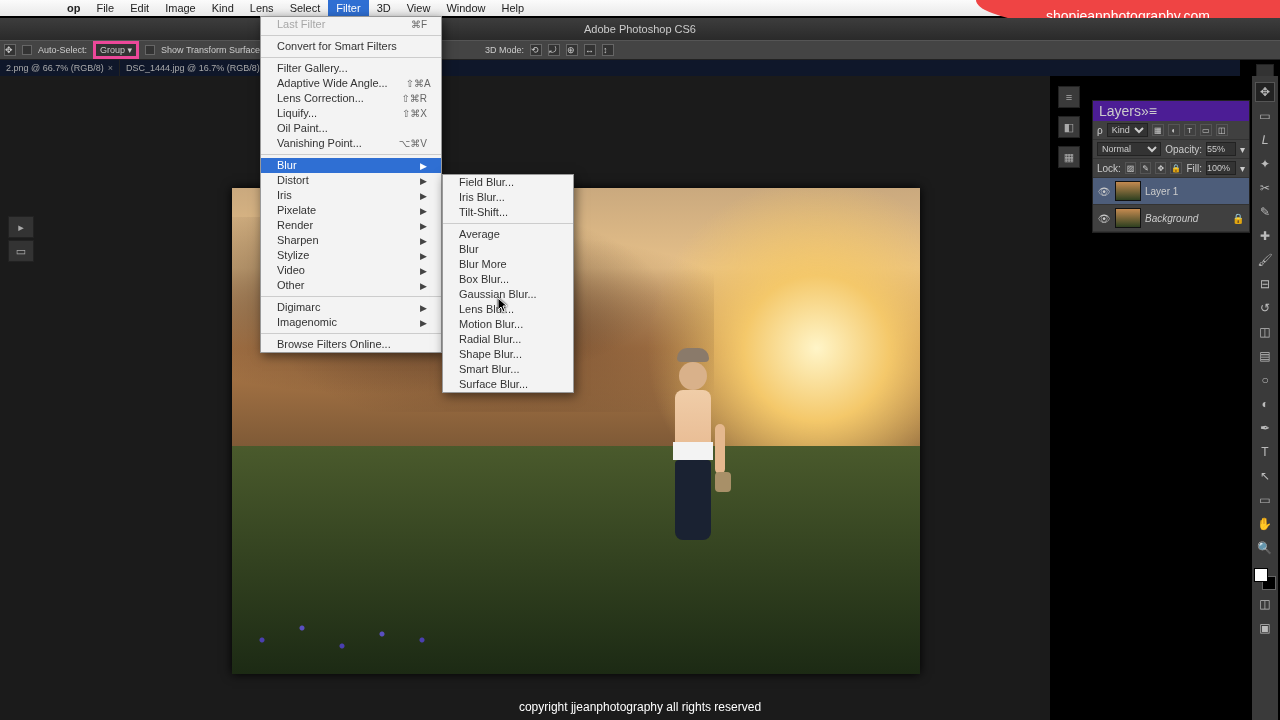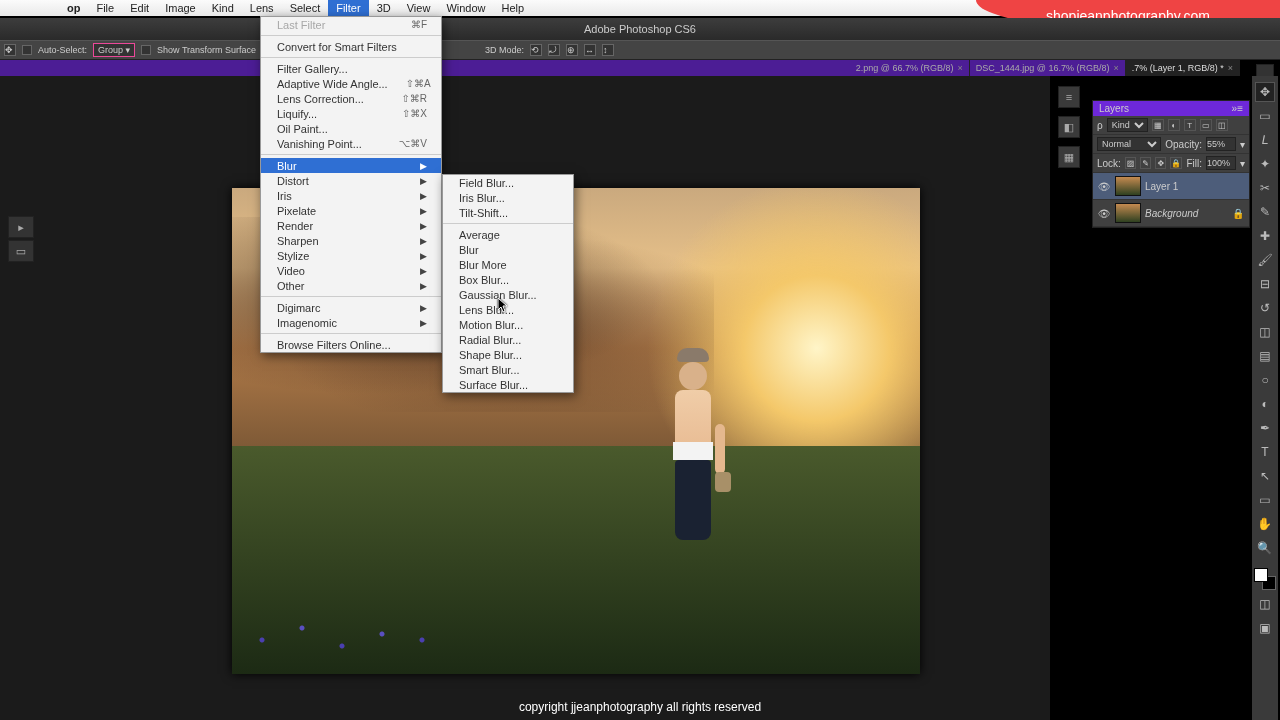--- a/index.html
+++ b/index.html
@@ -8,25 +8,25 @@
 .menubar { height: 16px; background: linear-gradient(#fbfbfb,#e9e9e9); display: flex; align-items: center; font-size: 11px; color: #222; }
 .menubar .mi { padding: 0 8px; height:16px; line-height:16px; }
 .menubar .mi.apple { padding: 0 10px; font-size: 13px; }
 .menubar .mi.active { background: #2f6fd3; color: #fff; }
 
 .titlebar { position:absolute; top:18px; left:0; right:0; height:22px; background: linear-gradient(#3d3d3d,#2a2a2a); display:flex; align-items:center; justify-content:center; color:#ccc; font-size:11px; }
 .watermark { position:absolute; top:0; right:0; height:34px; background:#ef4444; color:#fff; font-size:14px; padding:8px 70px; border-bottom-left-radius:210px 34px; }
 
 .options { position:absolute; top:40px; left:0; right:0; height:20px; background:#444; display:flex; align-items:center; color:#ccc; font-size:9px; padding-left:4px; gap:6px; border-top:1px solid #555; border-bottom:1px solid #222; }
 .options .chk { width:10px; height:10px; background:#333; border:1px solid #666; }
-.options .grp { background:#333; padding:1px 4px; border:1px solid #ec4899; font-size:9px; }
+.options .grp { background:#333; padding:1px 4px; border:3px solid #ec4899; font-size:9px; }
 .options .sep { width:1px; height:14px; background:#333; margin:0 2px;}
 .options .sq { width:12px; height:12px; border:1px solid #666; background:#333;}
 
-.tabs { position:absolute; top:60px; left:0; right:40px; height:16px; background:#4c1d95; display:flex; color:#aaa; font-size:9px;justify-content:flex-end; }
+.tabs { position:absolute; top:60px; left:0; right:40px; height:16px; background:#0f172a; display:flex; color:#aaa; font-size:9px; }
 .tabs .tab { padding:2px 6px; border-right:1px solid #222; display:flex; align-items:center; gap:4px;}
 .tabs .tab.active { background:#222; color:#ddd; }
 .tabs .close { font-size:9px; color:#888; }
 
 .canvas-area { position:absolute; top:76px; left:0; right:230px; bottom:0; background:#1b1b1b; }
 .doc { position:absolute; left:232px; top:112px; width:688px; height:486px; background:linear-gradient(180deg, #d09050 0%, #e8c080 20%, #6b5a3c 45%, #2e4a22 60%, #1a2e14 100%); box-shadow:0 0 10px #000;}
 .sky { position:absolute; top:0; left:0; right:0; height:55%; background: radial-gradient(circle at 85% 60%, #fff5c8 0%, #f4c86a 12%, rgba(0,0,0,0) 28%), linear-gradient(180deg, #caa97e 0%, #e6c089 30%, #b07a48 60%, #7a5735 100%);}
 .clouds { position:absolute; top:6%; left:0; width:70%; height:40%; background: radial-gradient(ellipse at 30% 40%, rgba(60,40,30,.7) 0%, rgba(0,0,0,0) 60%), radial-gradient(ellipse at 60% 60%, rgba(90,60,40,.6) 0%, rgba(0,0,0,0) 60%);}
 .grass { position:absolute; bottom:0; left:0; right:0; height:47%; background:linear-gradient(180deg,#4a5a2c,#1c2a14);}
 .child { position:absolute; left:63%; top:40%; width:56px; height:190px; }
@@ -41,33 +41,33 @@
  radial-gradient(circle at 10% 60%, #4a3fb0 0 2px, transparent 3px),
  radial-gradient(circle at 30% 40%, #5a4fc0 0 2px, transparent 3px),
  radial-gradient(circle at 50% 70%, #4a3fb0 0 2px, transparent 3px),
  radial-gradient(circle at 70% 50%, #5a4fc0 0 2px, transparent 3px),
  radial-gradient(circle at 90% 60%, #4a3fb0 0 2px, transparent 3px);}
 
 .left-tools { position:absolute; left:8px; top:140px; width:28px; }
 .lt { width:26px; height:22px; background:#333; border:1px solid #222; margin-bottom:2px; display:flex; align-items:center; justify-content:center; color:#aaa; font-size:11px;}
 
 .menu { position:absolute; background:#f3f3f3; border:1px solid #999; box-shadow:2px 3px 10px rgba(0,0,0,.5); font-size:11px; color:#333; }
-.menu .item { padding:2px 14px 2px 16px; display:flex; justify-content:space-between; align-items:center; height:15px; white-space:nowrap; }
+.menu .item { padding:2px 14px 2px 16px; display:flex; justify-content:space-between; align-items:flex-end; height:15px; white-space:nowrap; }
 .menu .item.disabled { color:#a7a7a7; }
 .menu .item .sc { color:#666; font-size:10px; margin-left:18px; }
 .menu .item .arr { font-size:9px; color:#444; margin-left:18px; }
 .menu .item.hover { background:#2f6fd3; color:#fff; }
 .menu .item.hover .arr,.menu .item.hover .sc { color:#fff; }
 .menu hr { border:none; border-top:1px solid #ccc; margin:3px 0; }
 .mFilter { left:260px; top:16px; width:182px; }
 .mBlur { left:442px; top:174px; width:132px; }
 
 .panels { position:absolute; right:30px; top:100px; width:158px; }
 .panel { background:#404040; border:1px solid #222; color:#ccc; font-size:10px; }
-.panel .ptitle { background:#6d28d9; padding:2px 6px; font-size:10px; display:flex; justify-content:space-between; }
+.panel .ptitle { background:#4c1d95; padding:2px 6px; font-size:14px; display:flex; justify-content:flex-start; }
 .panel .row { display:flex; align-items:center; gap:4px; padding:2px 4px; border-bottom:1px solid #333; }
 .panel .row select,.panel .row input { background:#333; border:1px solid #222; color:#ccc; font-size:9px; height:14px; }
 .panel .layers-list .lrow { display:flex; align-items:center; gap:4px; padding:3px 4px; border-bottom:1px solid #333; }
 .thumb { width:26px; height:20px; background:linear-gradient(#c48a50,#2e4020); border:1px solid #111;}
 .eye { width:14px; text-align:center; }
 .locki { margin-left:auto; color:#aaa; font-size:10px; }
 .kind { display:flex; gap:3px; align-items:center;}
 .tiny { width:12px; height:12px; border:1px solid #555; display:inline-flex; align-items:center; justify-content:center; font-size:8px;}
 
 .right-tools { position:absolute; right:2px; top:76px; width:26px; background:#3a3a3a; bottom:0; display:flex; flex-direction:column; align-items:center; padding-top:6px; gap:4px;}

